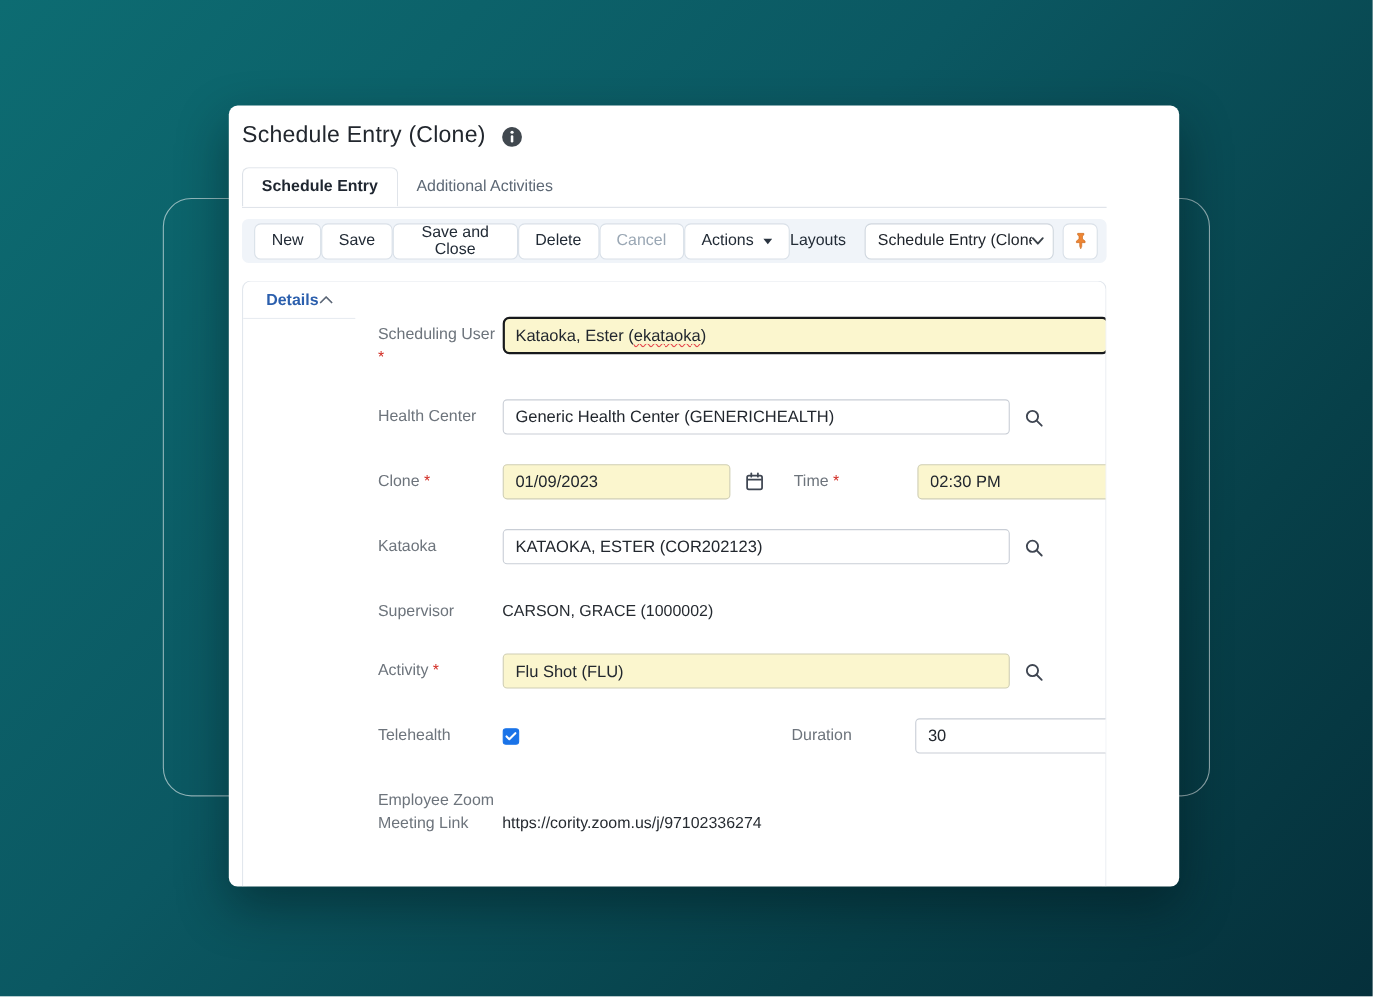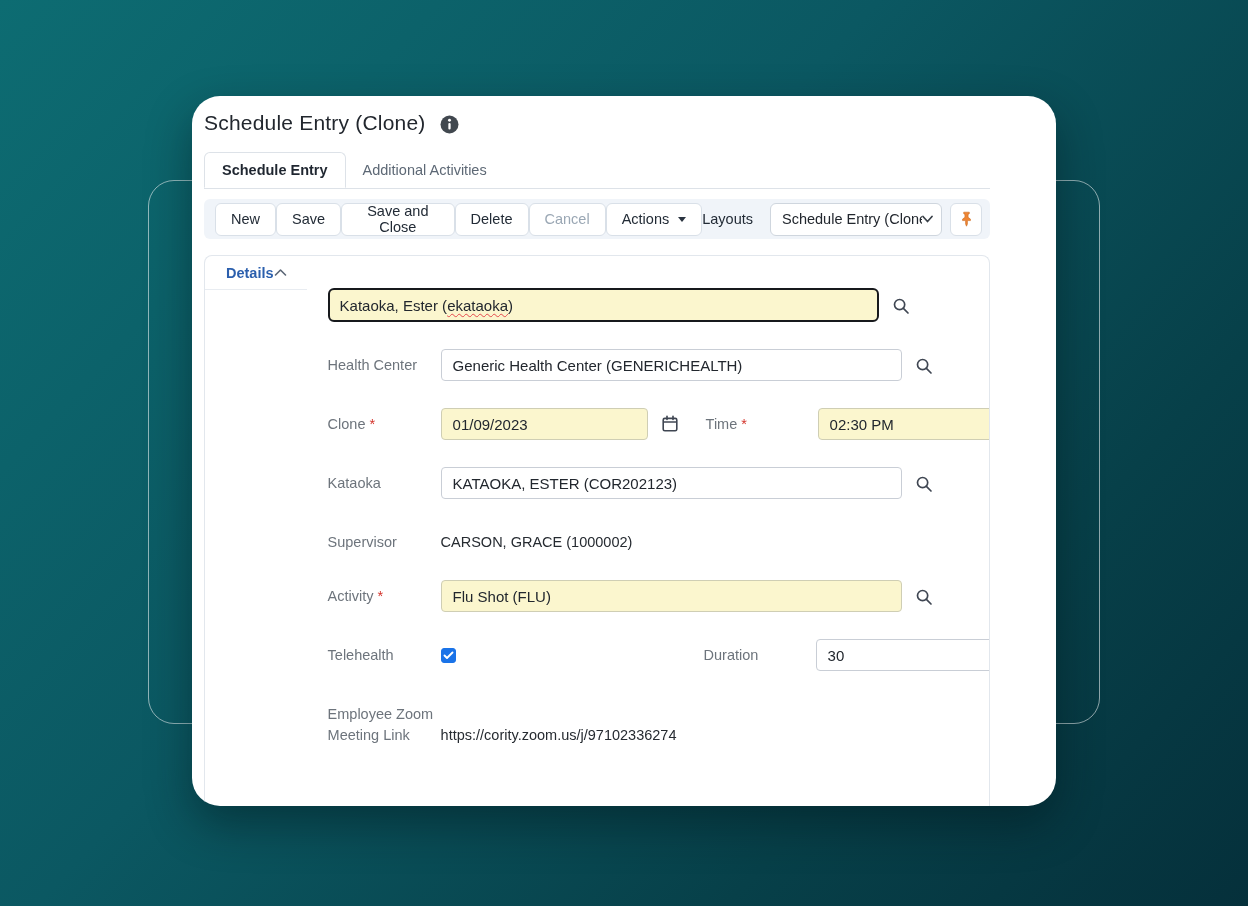--- a/index.html
+++ b/index.html
@@ -5,22 +5,22 @@
   * { margin:0; padding:0; box-sizing:border-box; }
   html,body { width:1248px; height:906px; }
   body { font-family:"Liberation Sans", sans-serif; }
 
   .page { position:relative; width:1248px; height:906px; overflow:hidden;
           background:linear-gradient(133deg,#0D6C72 0%, #0B5862 42%, #074049 75%, #05303B 100%); }
 
   .deco-rect { position:absolute; left:148px; top:180px; width:952px; height:544px;
                border:1px solid rgba(255,255,255,.55); border-radius:26px; }
 
-  .card { position:absolute; left:192px; top:96px; width:864px; height:710px;
-          background:#fff; border-radius:28px; box-shadow:0 18px 45px rgba(2,20,25,.45);
+  .card { position:absolute; left:208px; top:96px; width:864px; height:710px;
+          background:#fff; border-radius:8px; box-shadow:0 18px 45px rgba(2,20,25,.45);
           padding:0 66px 0 12px; display:flex; flex-direction:column; overflow:hidden; }
 
   .card-head { display:flex; align-items:center; gap:14px; padding:15px 0 4px 0; flex:none; }
   .page-title { font-size:21px; font-weight:500; color:#22272e; letter-spacing:.2px; }
   .info-ic { display:inline-flex; margin-top:2px; cursor:pointer; }
 
   .tabs { display:flex; margin-top:13px; border-bottom:1px solid #dde2e8; flex:none; }
   .tab { height:36px; display:flex; align-items:center; padding:0 17px; font-size:14.5px;
          color:#5d6875; cursor:pointer; }
   .tab.active { background:#fff; border:1px solid #dde2e8; border-bottom:1px solid #fff;
@@ -143,20 +143,24 @@
       <div class="panel-head">
         <span class="panel-title">Details</span>
         <svg width="13" height="9" viewBox="0 0 13 9">
             <polyline points="1.5,7 6.5,2 11.5,7" fill="none" stroke="#5b6676" stroke-width="1.6" stroke-linecap="round" stroke-linejoin="round"></polyline>
           </svg>
       </div>
 
       <div class="panel-body">
 
         <div class="row row-su">
+          <div class="lbl">
+            <span>Scheduling User</span>
+            <span class="req block">*</span>
+          </div>
           <div class="fld">
             <div class="focusbox">
               <span>Kataoka, Ester (</span>
                 <span class="squiggle">ekataoka</span>
                 <span>)</span>
             </div>
             <span class="icon-btn">
               <svg width="18" height="18" viewBox="0 0 18 18">
                   <circle cx="7.6" cy="7.6" r="5.1" fill="none" stroke="#3f4652" stroke-width="1.7"></circle>
                   <line x1="11.4" y1="11.4" x2="16" y2="16" stroke="#3f4652" stroke-width="1.7" stroke-linecap="round"></line>

